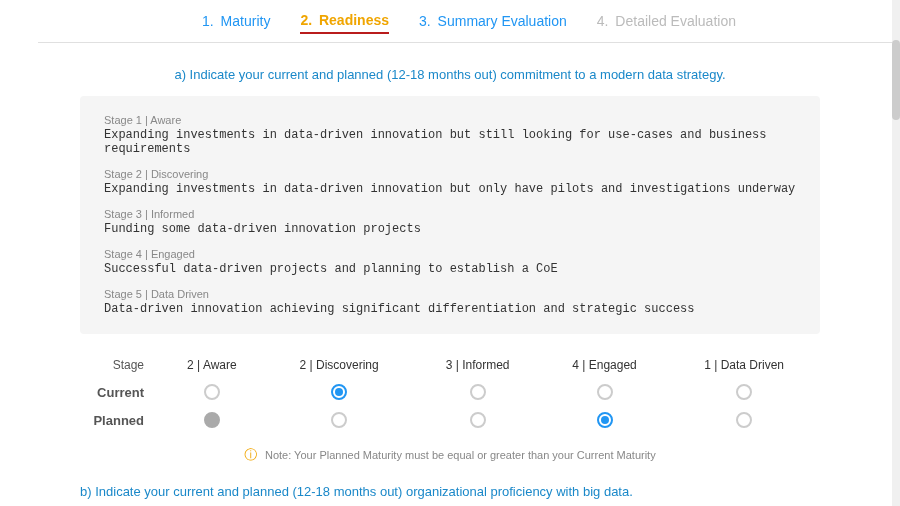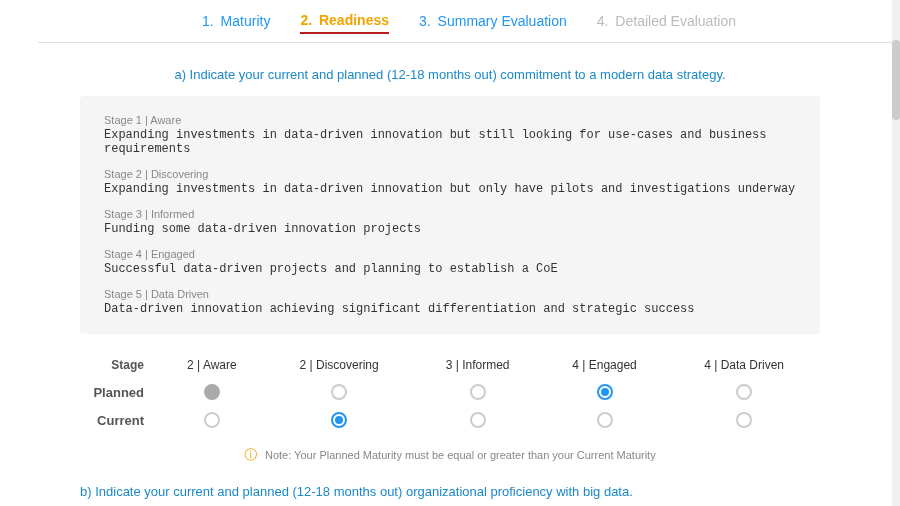--- a/index.html
+++ b/index.html
@@ -89,21 +89,21 @@
     }
     .radio-table th {
       font-size: 12px;
       color: #333;
       font-weight: normal;
       text-align: center;
       padding: 6px 8px;
     }
     .radio-table th.row-label {
       text-align: right;
-      font-weight: 700;
+      font-weight: 400;
       color: #555;
       width: 80px;
       padding-right: 16px;
     }
     .radio-table td {
       text-align: center;
       padding: 6px 8px;
     }
     .radio-table td.row-label {
       text-align: right;
@@ -251,26 +251,55 @@
     </div>
 
     <table class="radio-table">
       <thead>
         <tr>
           <th class="row-label">Stage</th>
           <th>2 | Aware</th>
           <th>2 | Discovering</th>
           <th>3 | Informed</th>
           <th>4 | Engaged</th>
-          <th>4 | Data Driven</th>
+          <th>1 | Data Driven</th>
         </tr>
       </thead>
       <tbody>
 
         <tr>
+          <td class="row-label">Current</td>
+          <td>
+            <div class="radio-wrap">
+              <input type="radio" name="current" style="">
+            </div>
+          </td>
+          <td>
+            <div class="radio-wrap">
+              <input type="radio" name="current" class="selected-blue" style="">
+            </div>
+          </td>
+          <td>
+            <div class="radio-wrap">
+              <input type="radio" name="current" style="">
+            </div>
+          </td>
+          <td>
+            <div class="radio-wrap">
+              <input type="radio" name="current" style="">
+            </div>
+          </td>
+          <td>
+            <div class="radio-wrap">
+              <input type="radio" name="current" style="">
+            </div>
+          </td>
+        </tr>
+
+        <tr>
           <td class="row-label">Planned</td>
           <td>
             <div class="radio-wrap">
               <input type="radio" name="planned" class="selected-gray" style="">
             </div>
           </td>
           <td>
             <div class="radio-wrap">
               <input type="radio" name="planned" style="">
             </div>
@@ -281,49 +310,20 @@
             </div>
           </td>
           <td>
             <div class="radio-wrap">
               <input type="radio" name="planned" class="selected-blue" style="">
             </div>
           </td>
           <td>
             <div class="radio-wrap">
               <input type="radio" name="planned" style="">
-            </div>
-          </td>
-        </tr>
-
-        <tr>
-          <td class="row-label">Current</td>
-          <td>
-            <div class="radio-wrap">
-              <input type="radio" name="current" style="">
-            </div>
-          </td>
-          <td>
-            <div class="radio-wrap">
-              <input type="radio" name="current" class="selected-blue" style="">
-            </div>
-          </td>
-          <td>
-            <div class="radio-wrap">
-              <input type="radio" name="current" style="">
-            </div>
-          </td>
-          <td>
-            <div class="radio-wrap">
-              <input type="radio" name="current" style="">
-            </div>
-          </td>
-          <td>
-            <div class="radio-wrap">
-              <input type="radio" name="current" style="">
             </div>
           </td>
         </tr>
       </tbody>
     </table>
 
     <div class="note-row">
       <span class="note-icon">ⓘ</span>
       <span class="note-text">Note: Your Planned Maturity must be equal or greater than your Current Maturity</span>
     </div>

